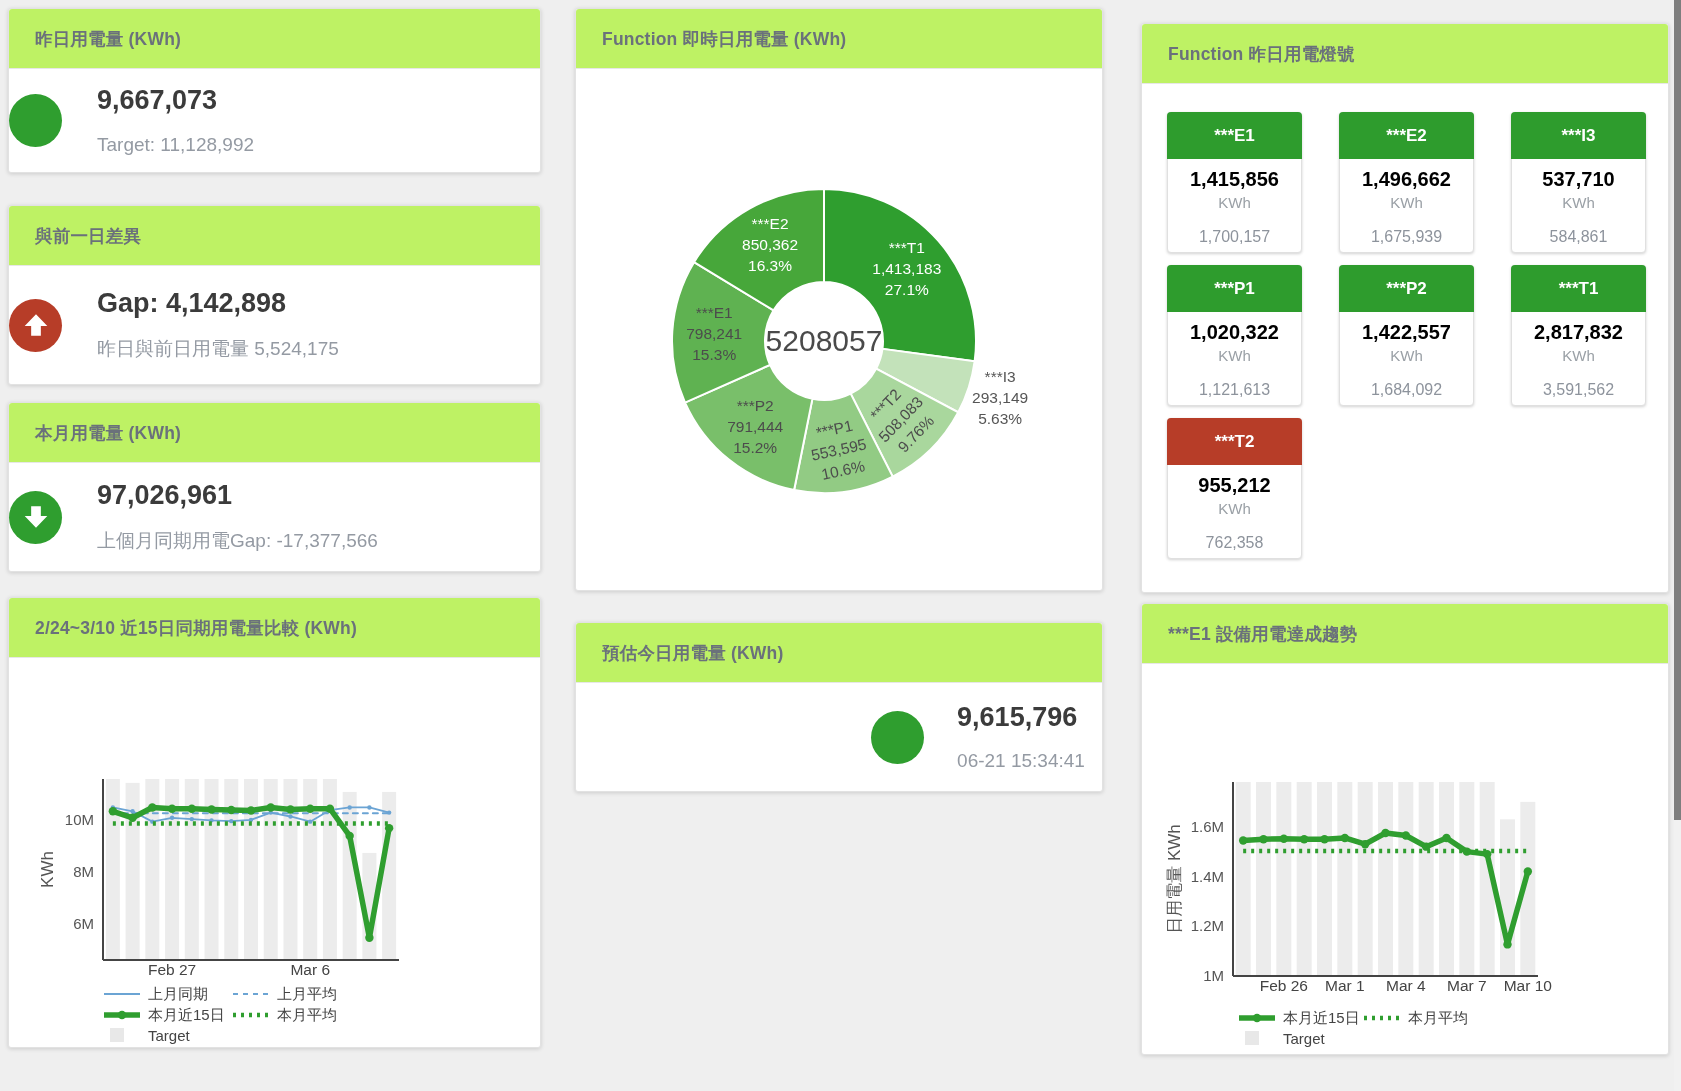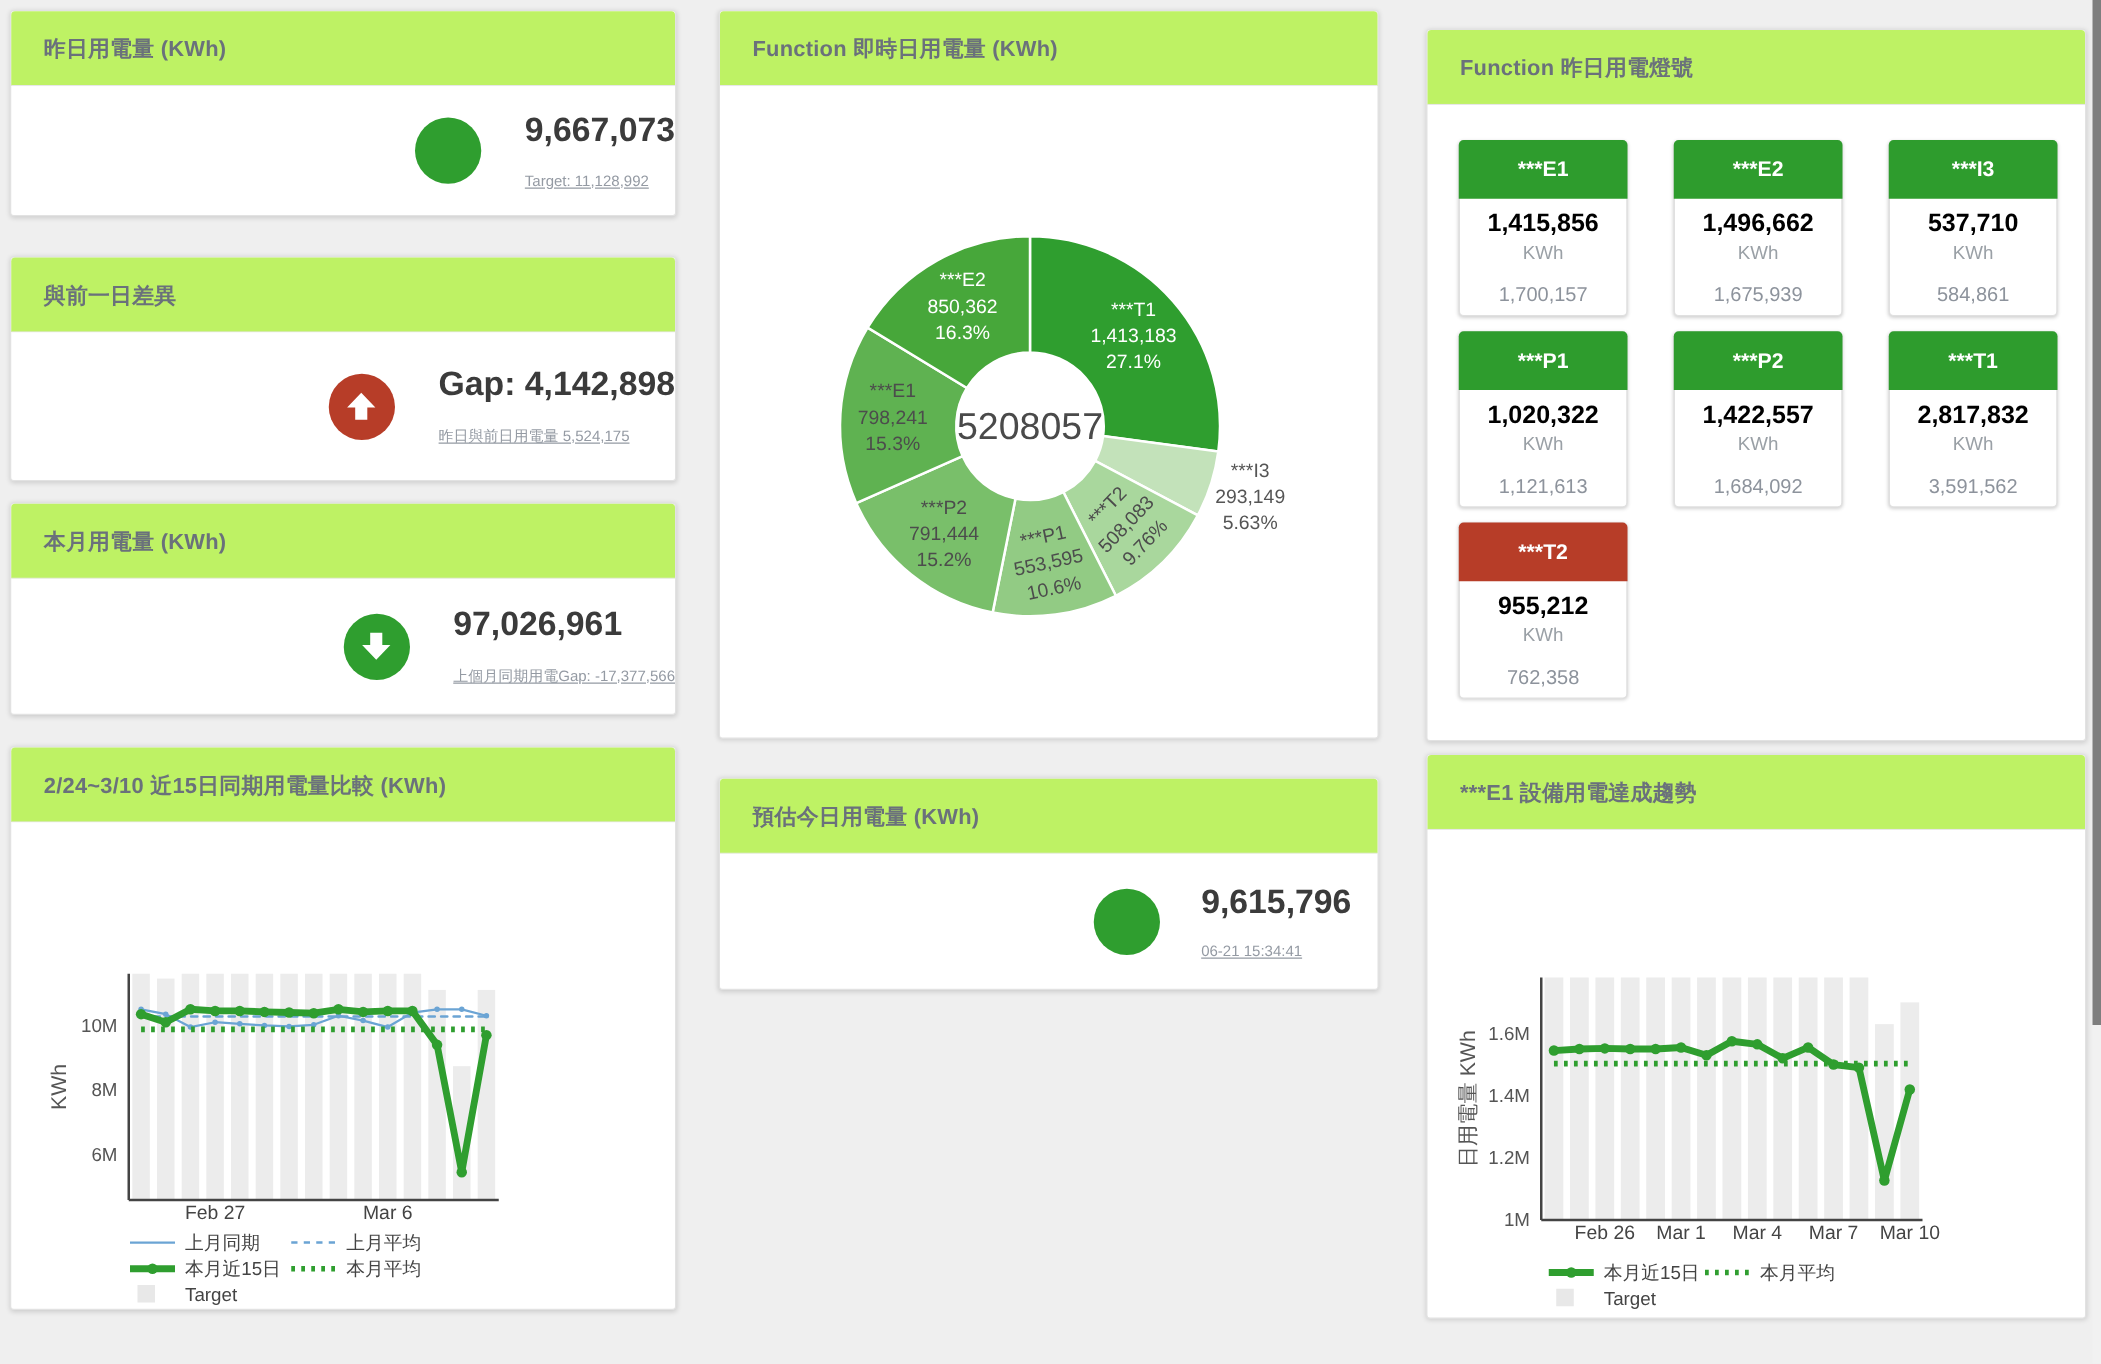--- a/index.html
+++ b/index.html
@@ -5,26 +5,26 @@
   * { margin:0; padding:0; box-sizing:border-box; }
   html,body { width:1681px; height:1091px; background:#efefef; overflow:hidden;
     font-family:"Liberation Sans", sans-serif; position:relative; }
   .panel { position:absolute; background:#fff; border:1px solid #e2e2e2; border-radius:3px;
     box-shadow:0 1px 4px rgba(0,0,0,.15); }
   .panel-header { height:60px; background:#bef264; border-bottom:1px solid #e7e7e7;
     border-radius:3px 3px 0 0; display:flex; align-items:center; padding-left:26px; }
   .panel-title { font-size:17.5px; font-weight:bold; color:#6a717b; letter-spacing:.2px; }
   .panel-body { position:relative; height:calc(100% - 60px); }
   .stat-row { display:flex; align-items:center; height:100%; }
-  .stat-center { justify-content:flex-end; gap:35px; }
+  .stat-center { justify-content:flex-start; gap:35px; }
   .stat-offset { justify-content:center; padding-left:278px; gap:33px; }
   .stat-icon { width:53px; height:53px; border-radius:50%; flex:0 0 53px;
     display:flex; align-items:center; justify-content:center; }
   .stat-value { font-size:27px; font-weight:bold; color:#3b3b3b; line-height:1.15; }
-  .stat-sub { font-size:12px; color:#949aa3; margin-top:17px;text-decoration:underline; }
+  .stat-sub { font-size:19px; color:#949aa3; margin-top:17px; }
   .lights-grid { position:absolute; left:25px; top:28px; display:grid;
     grid-template-columns:repeat(3,135px); gap:12px 37px; }
   .tile { width:135px; height:141px; background:#fff; border-radius:4px;
     box-shadow:0 1px 3px rgba(0,0,0,.18); border:1px solid #e0e0e0; }
   .tile-head { height:47px; margin:-1px -1px 0 -1px; border-radius:4px 4px 0 0; color:#fff;
     font-weight:bold; font-size:17px; display:flex; align-items:center; justify-content:center; }
   .tile-body { text-align:center; padding-top:9px; }
   .tile-value { font-size:20px; font-weight:bold; color:#000000; }
   .tile-unit { font-size:15px; color:#9aa0a6; margin-top:3px; }
   .tile-target { font-size:16px; color:#8d939c; margin-top:17px; }

